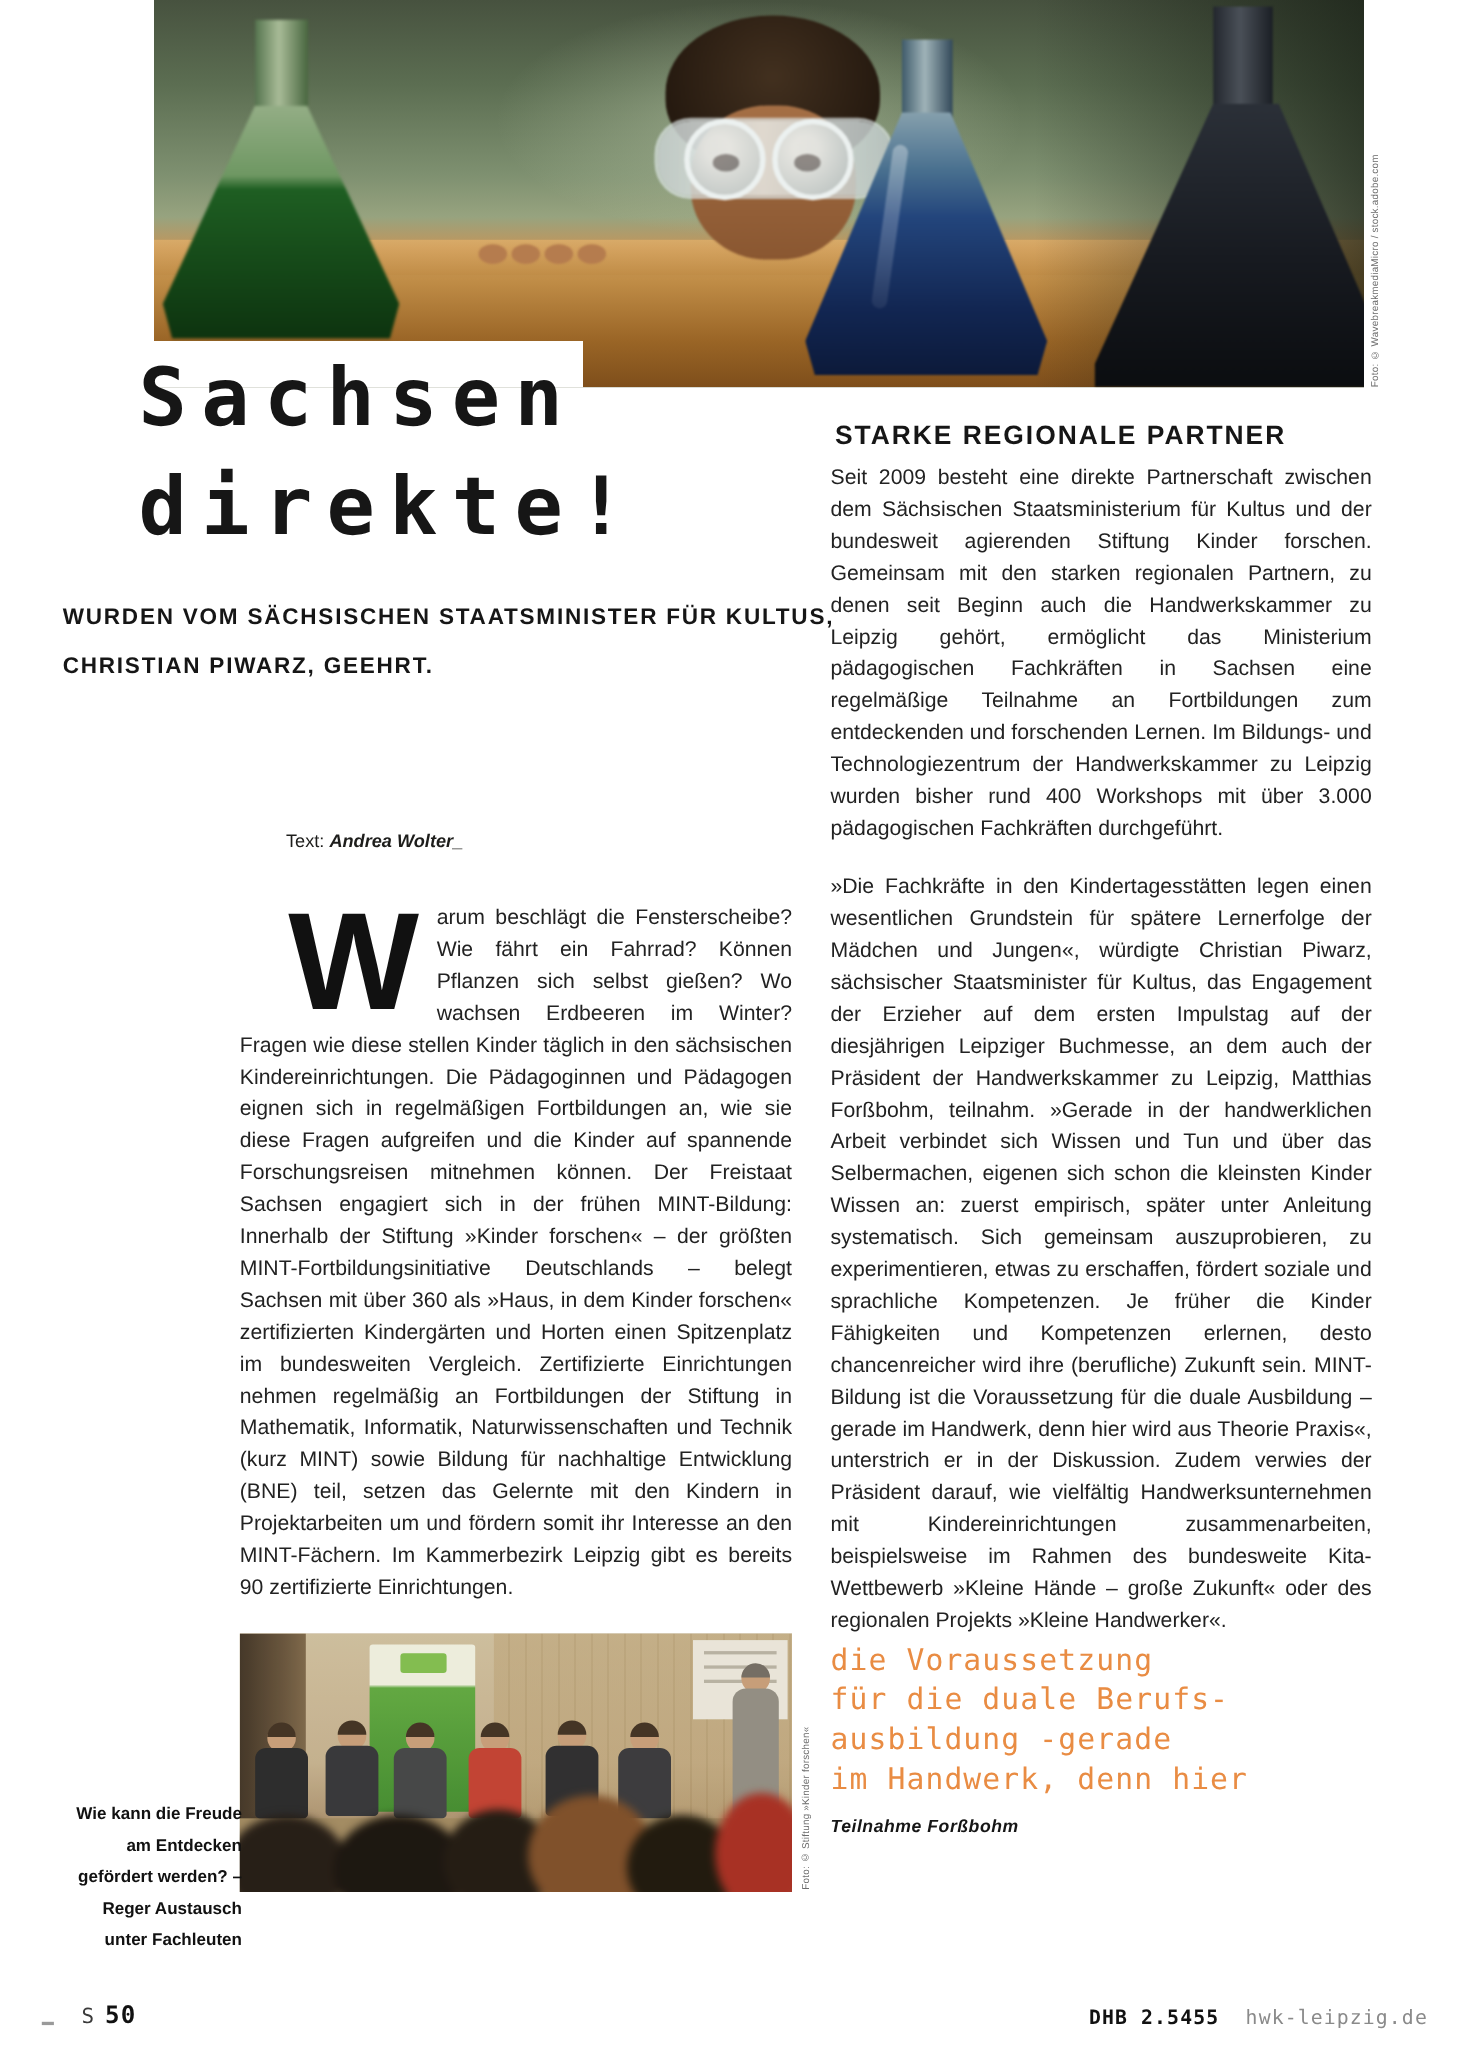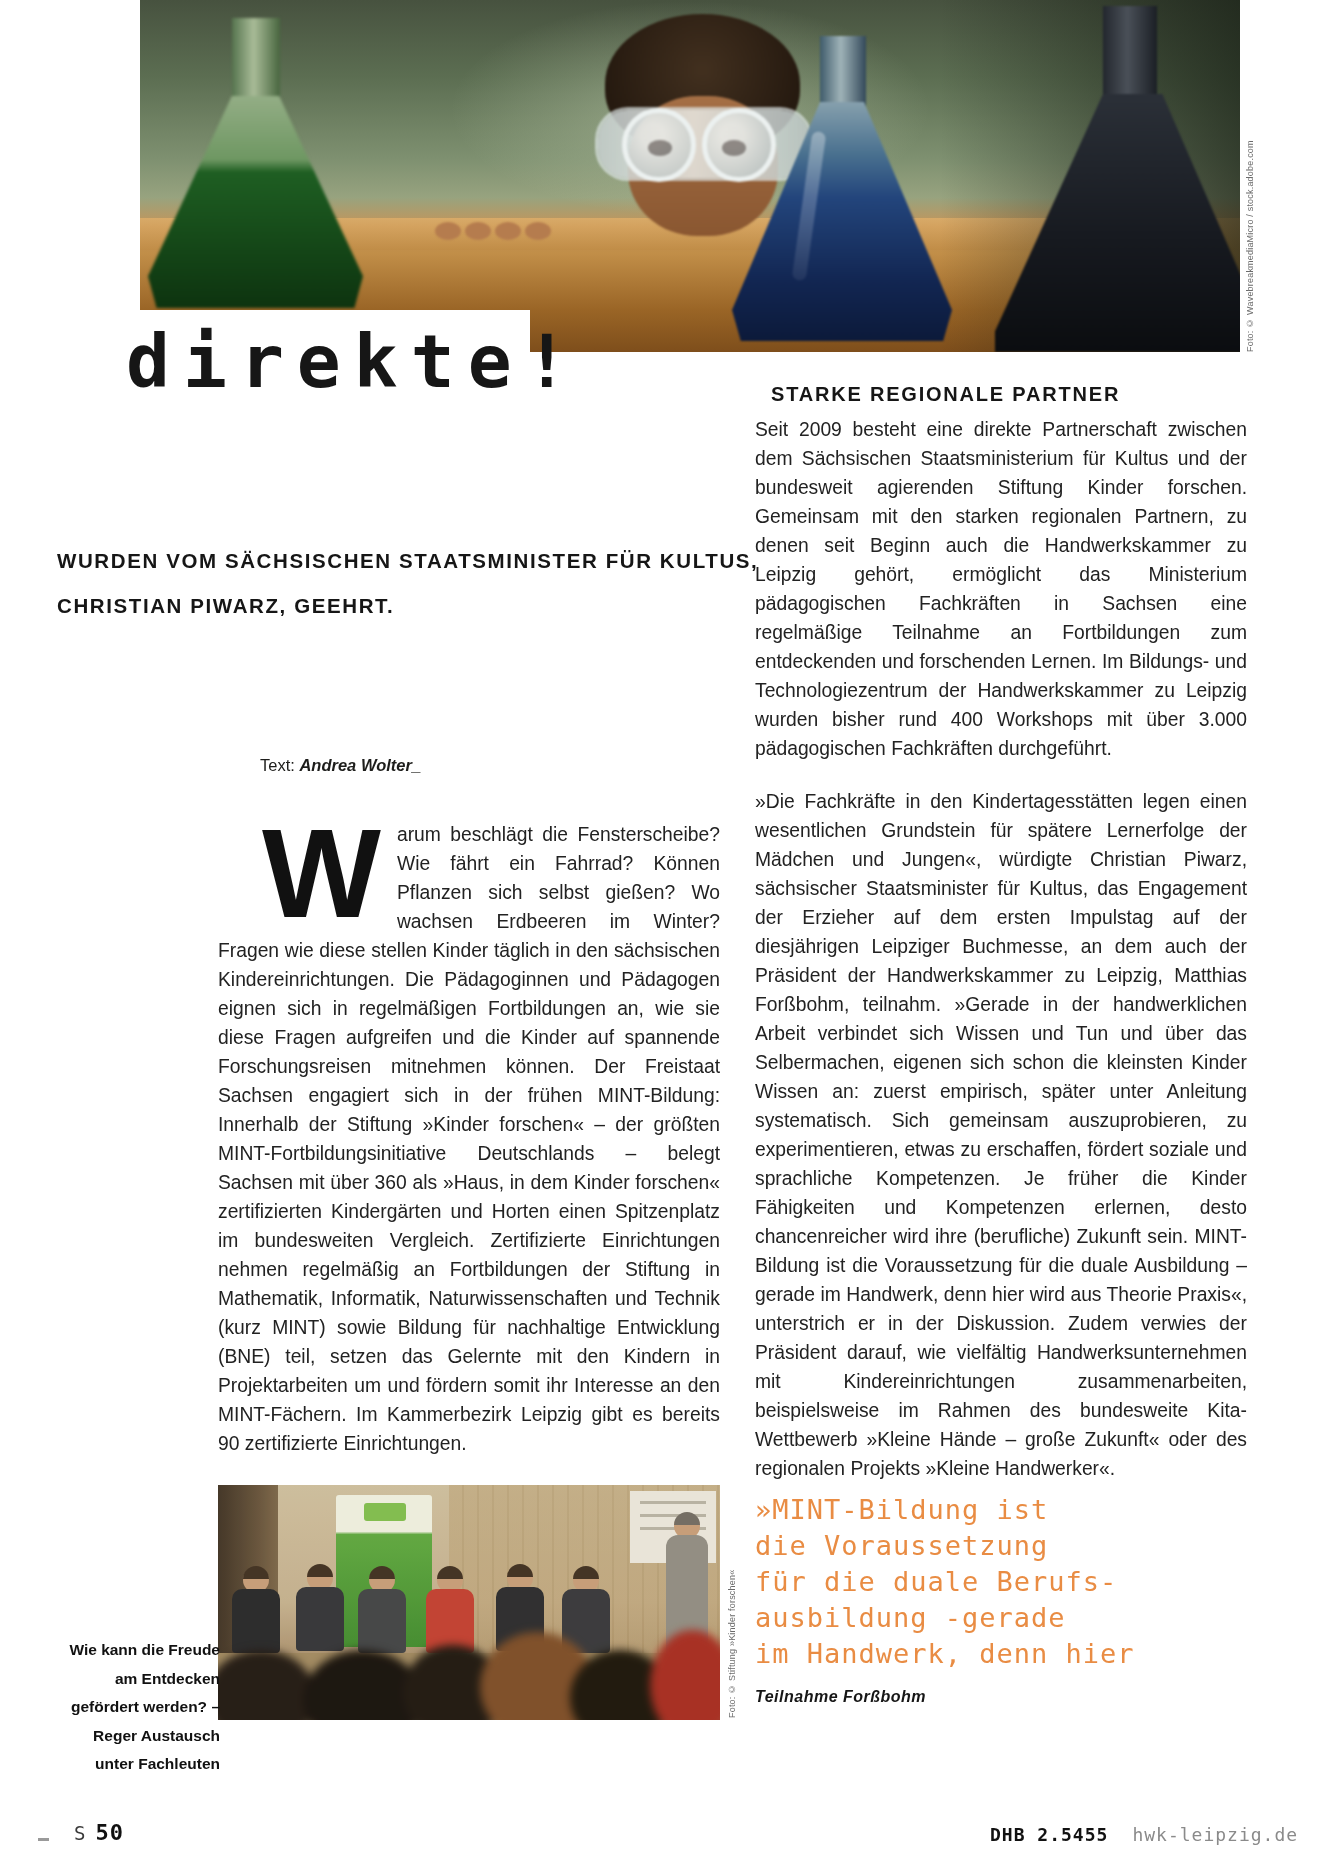--- a/index.html
+++ b/index.html
@@ -53,21 +53,21 @@
               letter-spacing:1.6px;line-height:45px;color:#161616;white-space:nowrap;}
   .byline{position:absolute;left:260px;top:756px;font-size:16.5px;color:#1d1d1b;}
   .byline .author{font-weight:700;font-style:italic;}
 
   
   .col{position:absolute;width:502px;}
   .col-left{left:218px;top:820px;}
   .col-right{left:755px;top:383px;width:492px;}
   .col p{margin:0 0 24px;font-size:19.3px;line-height:29px;text-align:justify;
          hyphens:auto;-webkit-hyphens:auto;color:#222;}
-  .col h2{margin:0 16px 9px;font-size:20px;font-weight:800;letter-spacing:1.8px;color:#161616;}
+  .col h2{margin:0 4px 9px;font-size:24px;font-weight:800;letter-spacing:1.8px;color:#161616;}
   .col h2.second{margin-top:10px;}
   .dropcap{float:left;font-size:126px;line-height:100px;height:100px;font-weight:900;
            margin:4px 16px 0 44px;color:#111;}
 
   
   .quote{position:absolute;left:755px;top:1492px;font-family:"DejaVu Sans Mono",monospace;
          font-size:27px;line-height:36px;letter-spacing:1px;color:#E98C43;}
   .quote-attr{margin-top:7px;font-family:"Liberation Sans",sans-serif;font-size:16px;
               font-weight:700;font-style:italic;color:#161616;letter-spacing:.5px;}
 
@@ -157,20 +157,21 @@
     </div>
     <div class="flask-dark">
       <div class="fd-neck"></div>
       <div class="fd-cone"></div>
     </div>
   </div>
   <div class="hero-step"></div>
   <div class="vcred vcred-hero">Foto: © WavebreakmediaMicro / stock.adobe.com</div>
 
   <div class="title">
+    <div>Sachsen</div>
     <div>direkte!</div>
   </div>
   <div class="standfirst">
     <div>WURDEN VOM SÄCHSISCHEN STAATSMINISTER FÜR KULTUS,</div>
     <div>CHRISTIAN PIWARZ, GEEHRT.</div>
   </div>
   <div class="byline">
     <span>Text:</span>
     <span class="author">Andrea Wolter_</span>
   </div>
@@ -179,21 +180,20 @@
     <p><span class="dropcap">W</span><span>arum beschlägt die Fensterscheibe? Wie fährt ein Fahrrad? Können Pflanzen sich selbst gießen? Wo wachsen Erdbeeren im Winter? Fragen wie diese stellen Kinder täglich in den sächsischen Kindereinrichtungen. Die Pädagoginnen und Pädagogen eignen sich in regelmäßigen Fortbildungen an, wie sie diese Fragen aufgreifen und die Kinder auf spannende Forschungsreisen mitnehmen können. Der Freistaat Sachsen engagiert sich in der frühen MINT-Bildung: Innerhalb der Stiftung »Kinder forschen« – der größten MINT-Fortbildungsinitiative Deutschlands – belegt Sachsen mit über 360 als »Haus, in dem Kinder forschen« zertifizierten Kindergärten und Horten einen Spitzenplatz im bundesweiten Vergleich. Zertifizierte Einrichtungen nehmen regelmäßig an Fortbildungen der Stiftung in Mathematik, Informatik, Naturwissenschaften und Technik (kurz MINT) sowie Bildung für nachhaltige Entwicklung (BNE) teil, setzen das Gelernte mit den Kindern in Projektarbeiten um und fördern somit ihr Interesse an den MINT-Fächern. Im Kammerbezirk Leipzig gibt es bereits 90 zertifizierte Einrichtungen.</span></p>
   </div>
 
   <div class="col col-right">
     <h2>STARKE REGIONALE PARTNER</h2>
     <p>Seit 2009 besteht eine direkte Partnerschaft zwischen dem Sächsischen Staatsministerium für Kultus und der bundesweit agierenden Stiftung Kinder forschen. Gemeinsam mit den starken regionalen Partnern, zu denen seit Beginn auch die Handwerkskammer zu Leipzig gehört, ermöglicht das Ministerium pädagogischen Fachkräften in Sachsen eine regelmäßige Teilnahme an Fortbildungen zum entdeckenden und forschenden Lernen. Im Bildungs- und Technologiezentrum der Handwerkskammer zu Leipzig wurden bisher rund 400 Workshops mit über 3.000 pädagogischen Fachkräften durchgeführt.</p>
     <p>»Die Fachkräfte in den Kindertagesstätten legen einen wesentlichen Grundstein für spätere Lernerfolge der Mädchen und Jungen«, würdigte Christian Piwarz, sächsischer Staatsminister für Kultus, das Engagement der Erzieher auf dem ersten Impulstag auf der diesjährigen Leipziger Buchmesse, an dem auch der Präsident der Handwerkskammer zu Leipzig, Matthias Forßbohm, teilnahm. »Gerade in der handwerklichen Arbeit verbindet sich Wissen und Tun und über das Selbermachen, eigenen sich schon die kleinsten Kinder Wissen an: zuerst empirisch, später unter Anleitung systematisch. Sich gemeinsam auszuprobieren, zu experimentieren, etwas zu erschaffen, fördert soziale und sprachliche Kompetenzen. Je früher die Kinder Fähigkeiten und Kompetenzen erlernen, desto chancenreicher wird ihre (berufliche) Zukunft sein. MINT-Bildung ist die Voraussetzung für die duale Ausbildung – gerade im Handwerk, denn hier wird aus Theorie Praxis«, unterstrich er in der Diskussion. Zudem verwies der Präsident darauf, wie vielfältig Handwerksunternehmen mit Kindereinrichtungen zusammenarbeiten, beispielsweise im Rahmen des bundesweite Kita-Wettbewerb »Kleine Hände – große Zukunft« oder des regionalen Projekts »Kleine Handwerker«.</p>
   </div>
 
   <div class="quote">
-    <div>»MINT-Bildung ist</div>
     <div>die Voraussetzung</div>
     <div>für die duale Berufs-</div>
     <div>ausbildung -gerade</div>
     <div>im Handwerk, denn hier</div>
     <div class="quote-attr">Teilnahme Forßbohm</div>
   </div>
 
   <div class="panel">
     <div class="pw-bg"></div>
     <div class="pw-wood"></div>

